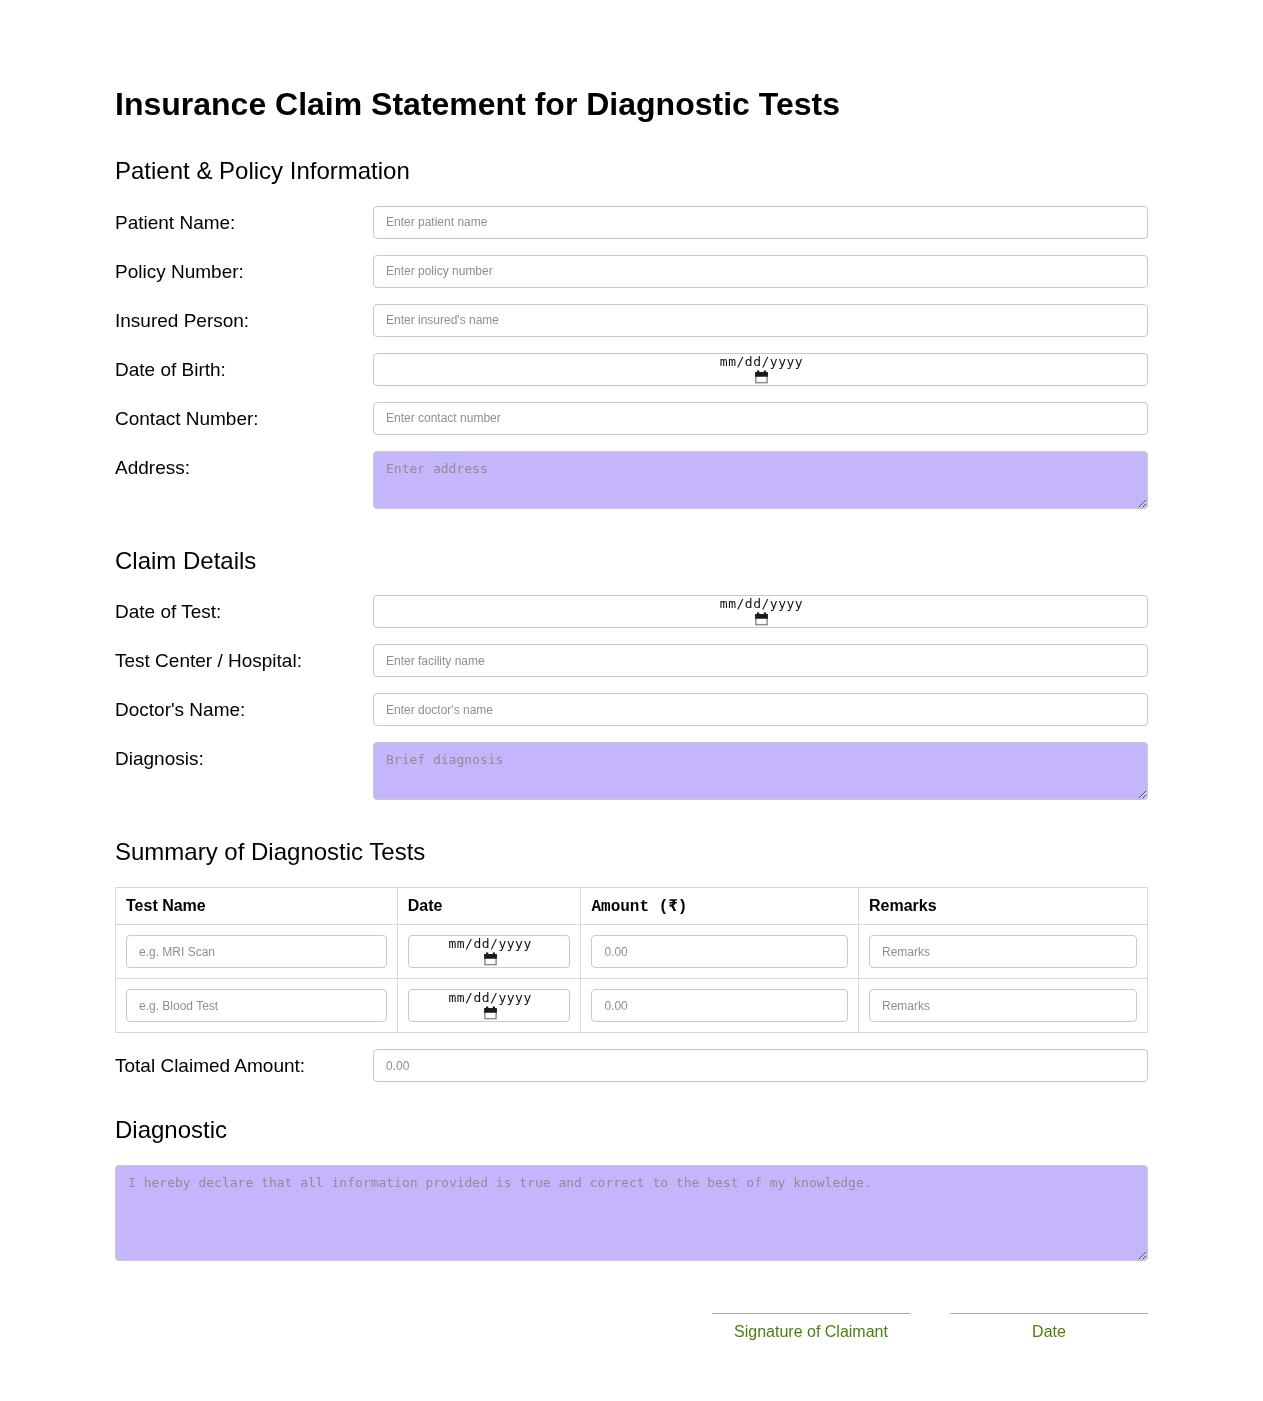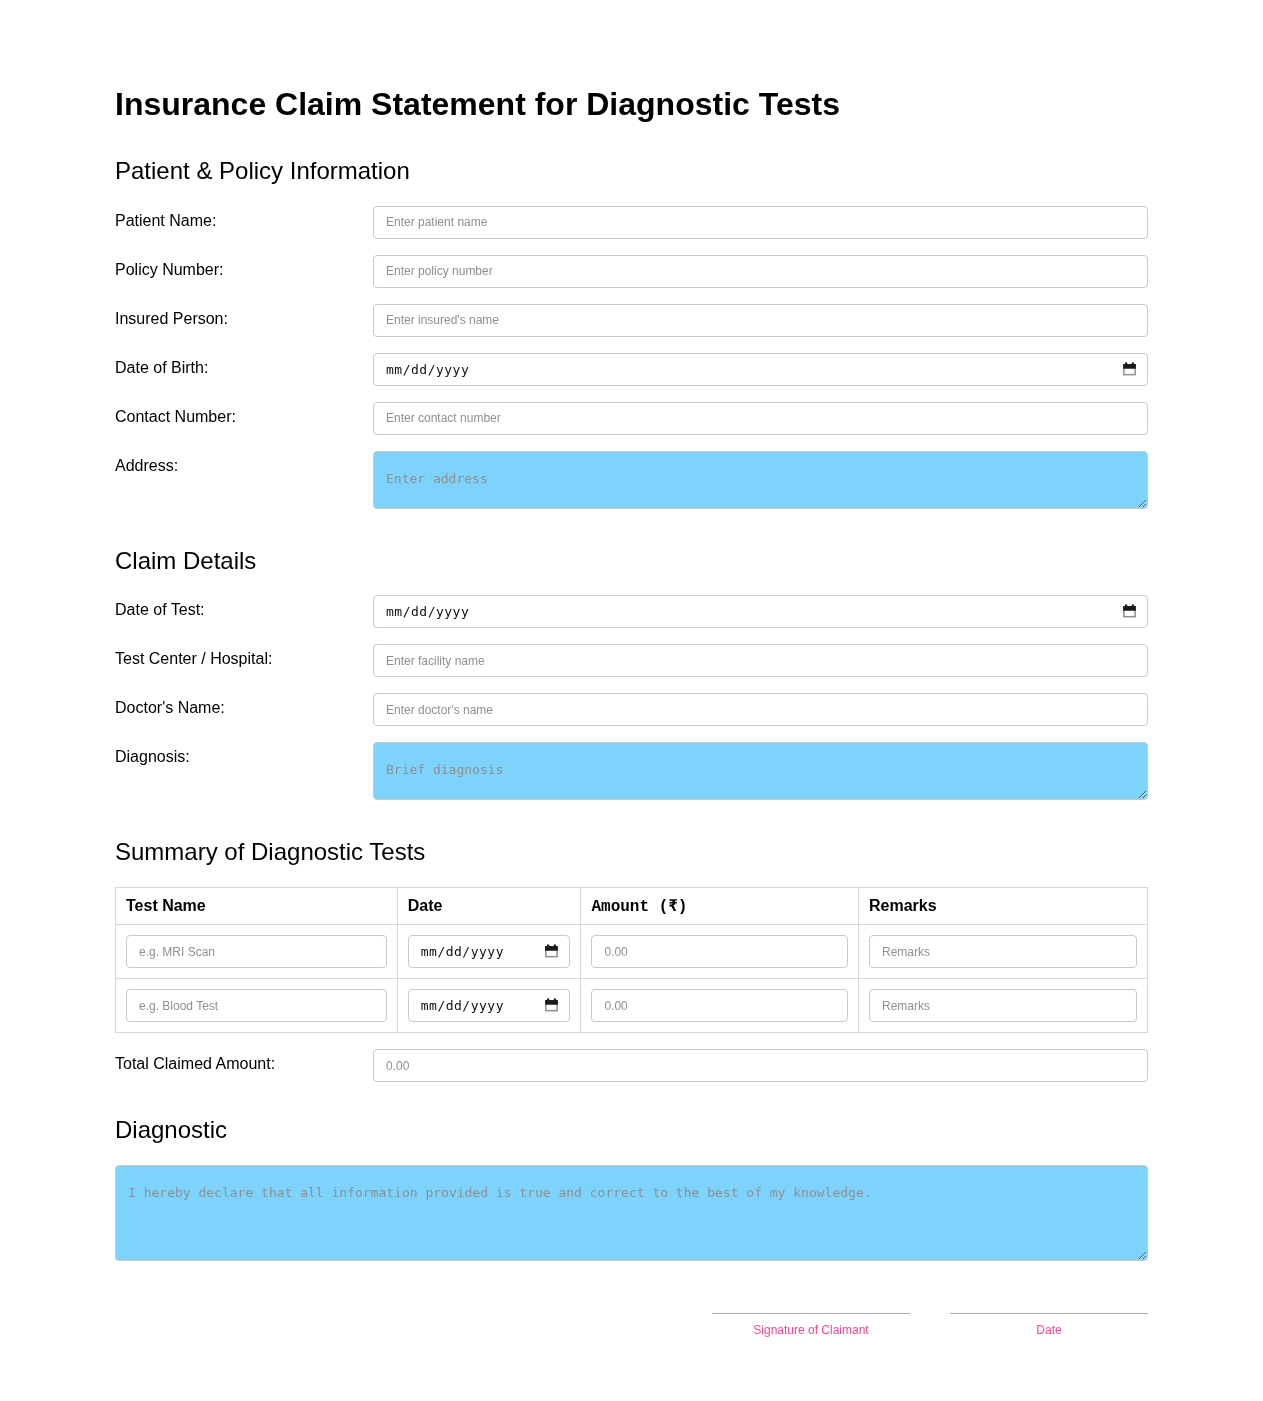--- a/index.html
+++ b/index.html
@@ -28,21 +28,21 @@
     margin: 34px 0 20px 0;
     line-height: 1.2;
   }
   .form-row {
     display: flex;
     align-items: flex-start;
     margin-bottom: 16px;
   }
   .form-row > label {
     flex: 0 0 258px;
-    font-size: 16px;
+    font-size: 19px;
     padding-top: 6px;
     color: #000;
   }
   .form-row .control {
     flex: 1 1 auto;
     min-width: 0;
   }
   input.text-input {
     width: 100%;
     height: 33px;
@@ -53,42 +53,43 @@
     border: 1px solid #c9c9c9;
     border-radius: 4px;
     background: #fff;
     outline: none;
   }
   input.text-input::placeholder { color: #8f8f8f; opacity: 1; }
   textarea.ta {
     width: 100%;
     border: 1px solid #c9c9c9;
     border-radius: 4px;
-    padding: 19px 12px;
+    padding: 9px 12px;
     font-family: "DejaVu Sans Mono", monospace;
     font-size: 13px;
     color: #333;
-    background: #7dd3fc;
+    background: #c4b5fd;
     resize: vertical;
     outline: none;
   }
   textarea.ta::placeholder { color: #8f8f8f; opacity: 1; }
   textarea.ta-small { height: 58px; }
   textarea.ta-declaration { height: 96px; }
   .date-box {
     display: flex;
     align-items: center;
     justify-content: space-between;
     width: 100%;
     height: 33px;
     padding: 0 10px 0 12px;
     border: 1px solid #c9c9c9;
     border-radius: 4px;
     background: #fff;
     cursor: text;
+    flex-direction: column;
   }
   .date-box .date-text {
     font-family: "DejaVu Sans Mono", monospace;
     font-size: 13px;
     color: #101010;
     letter-spacing: 0.5px;
     white-space: nowrap;
   }
   .cal-icon { flex: 0 0 auto; display: inline-flex; cursor: pointer; }
   table.tests-table {
@@ -114,21 +115,21 @@
   table.tests-table .col-amount  { width: 26.9%; font-family: Liberation Mono, monospace; }
   table.tests-table .col-remarks { width: 28.0%; }
   .signature-row {
     display: flex;
     justify-content: flex-end;
     gap: 40px;
     margin-top: 48px;
   }
   .sig-block { width: 198px; text-align: center; }
   .sig-line { border-top: 1px solid #aaaaaa; height: 0; }
-  .sig-label { padding-top: 9px; font-size: 12px; color: #ec4899; }
+  .sig-label { padding-top: 9px; font-size: 16px; color: #4d7c0f; }
 </style>
 </head>
 <body>
 
 <div class="page">
 
   <h1 class="page-title">Insurance Claim Statement for Diagnostic Tests</h1>
 
   
   <h2 class="section-heading">Patient &amp; Policy Information</h2>

